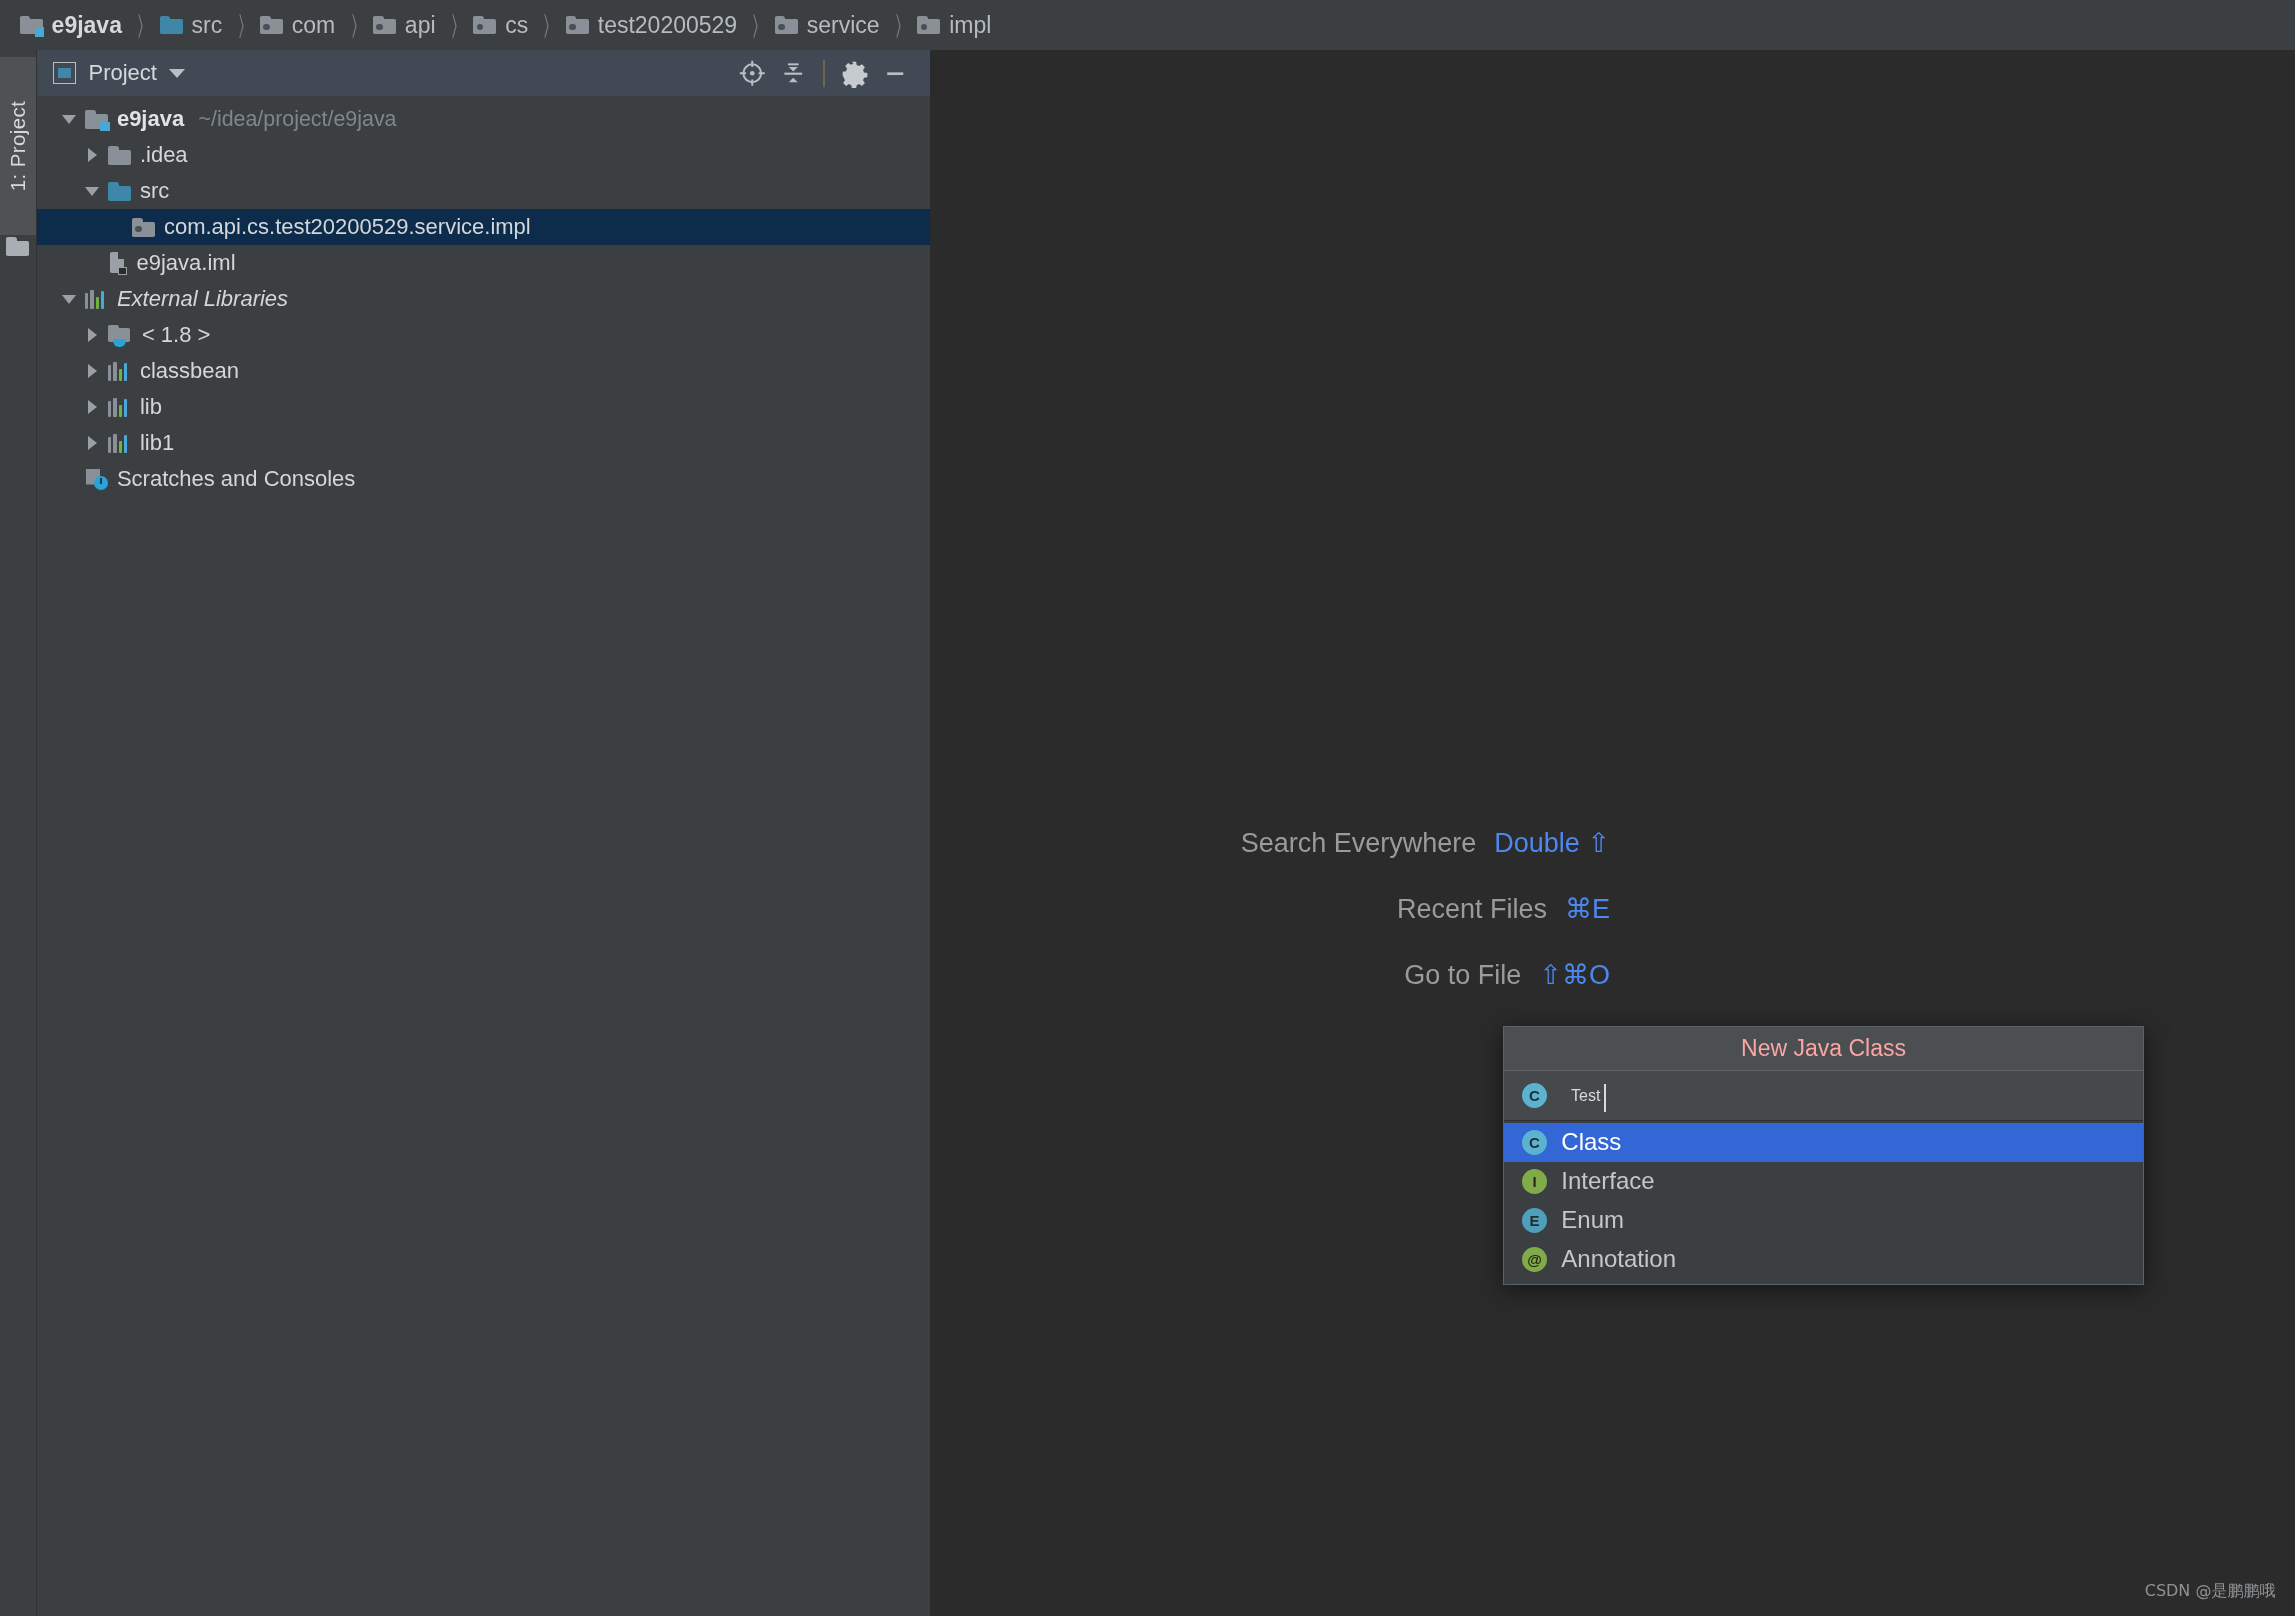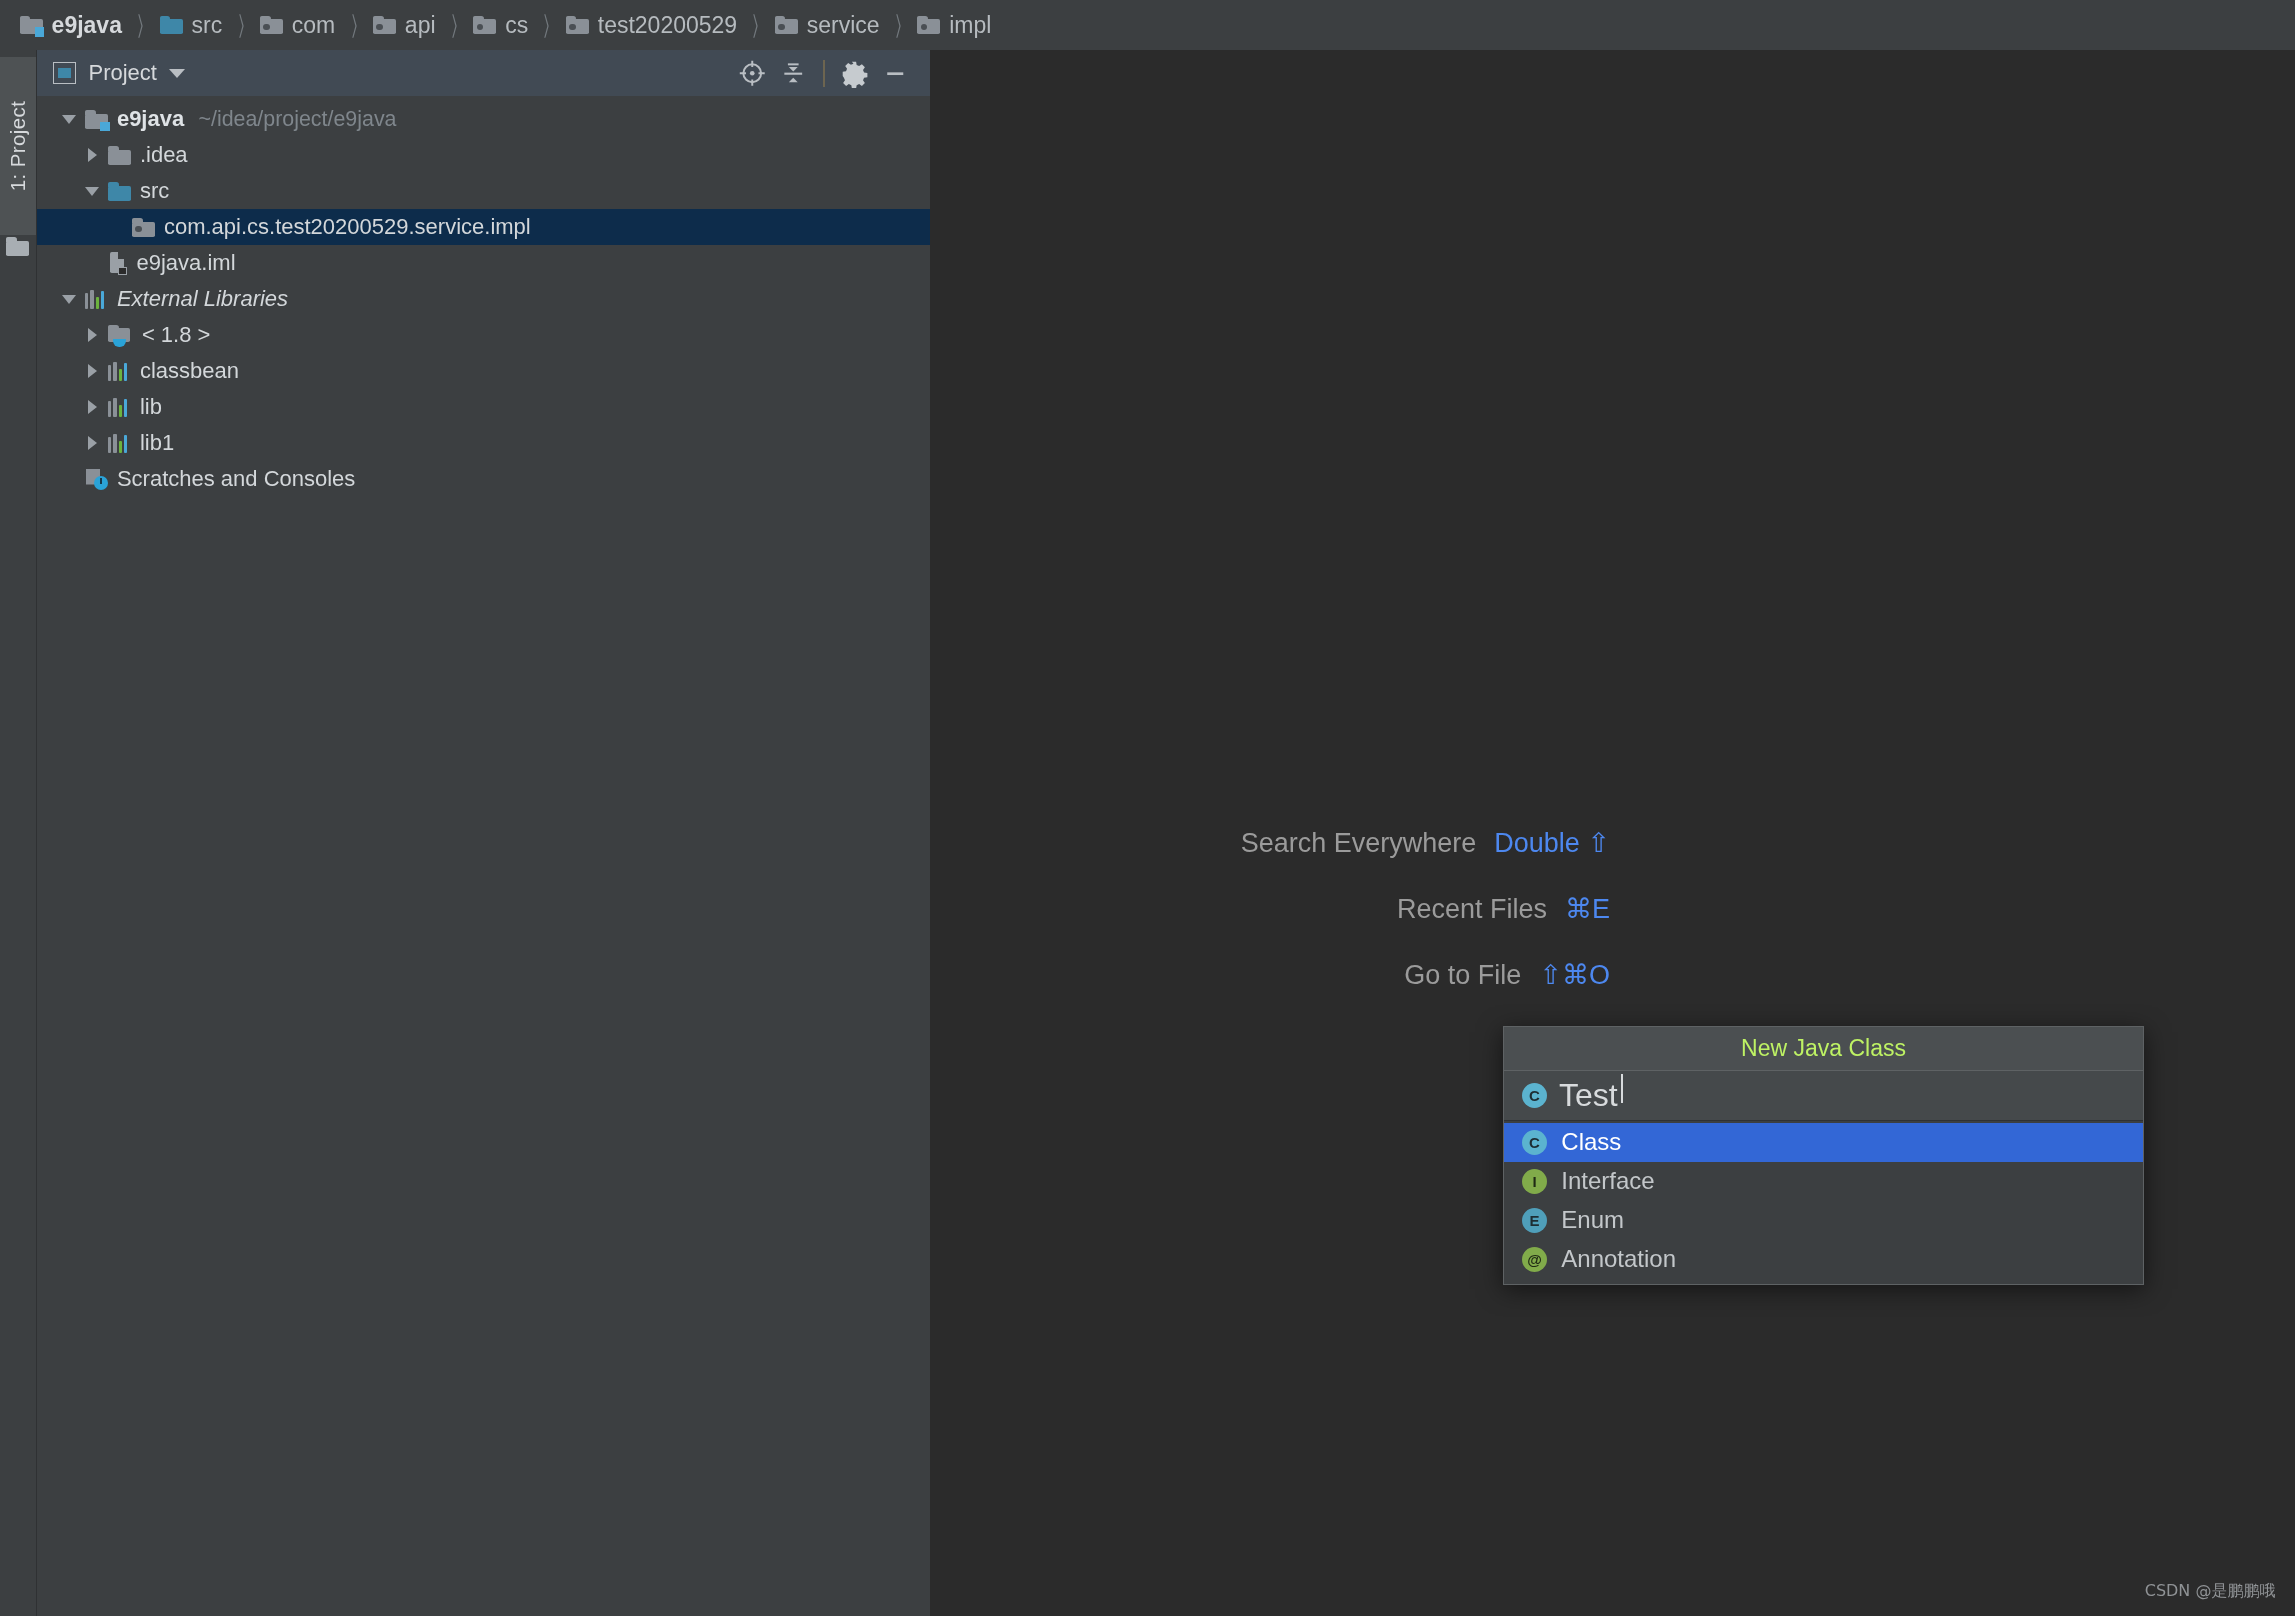--- a/index.html
+++ b/index.html
@@ -356,36 +356,36 @@
     box-shadow: 0 5.3px 23px rgba(0,0,0,0.55);
     box-sizing: border-box;
   }
   .popup .ptitlebar {
     height: 43px;
     background: #4b4f51;
     display: flex;
     align-items: center;
     justify-content: center;
     font-size: 23px;
-    color: #bef264;
+    color: #fca5a5;
     border-bottom: 0.9px solid #5e6264;
   }
   .popup .pinput {
     height: 50px;
     background: #45494b;
     display: flex;
     align-items: center;
     padding-left: 18px;
     box-sizing: border-box;
     border-bottom: 0.9px solid #2f3133;
   }
   .popup .pinput .val {
-    font-size: 32px;
+    font-size: 16px;
     color: #d8dbdd;
-    margin-left: 12px;
+    margin-left: 24px;
     position: relative;
   }
   .popup .pinput .val::after {
     content: "";
     position: absolute;
     right: -5.3px; top: -2.7px;
     width: 1.8px; height: 28.5px;
     background: #d8dbdd;
   }
   .popup .plist {

